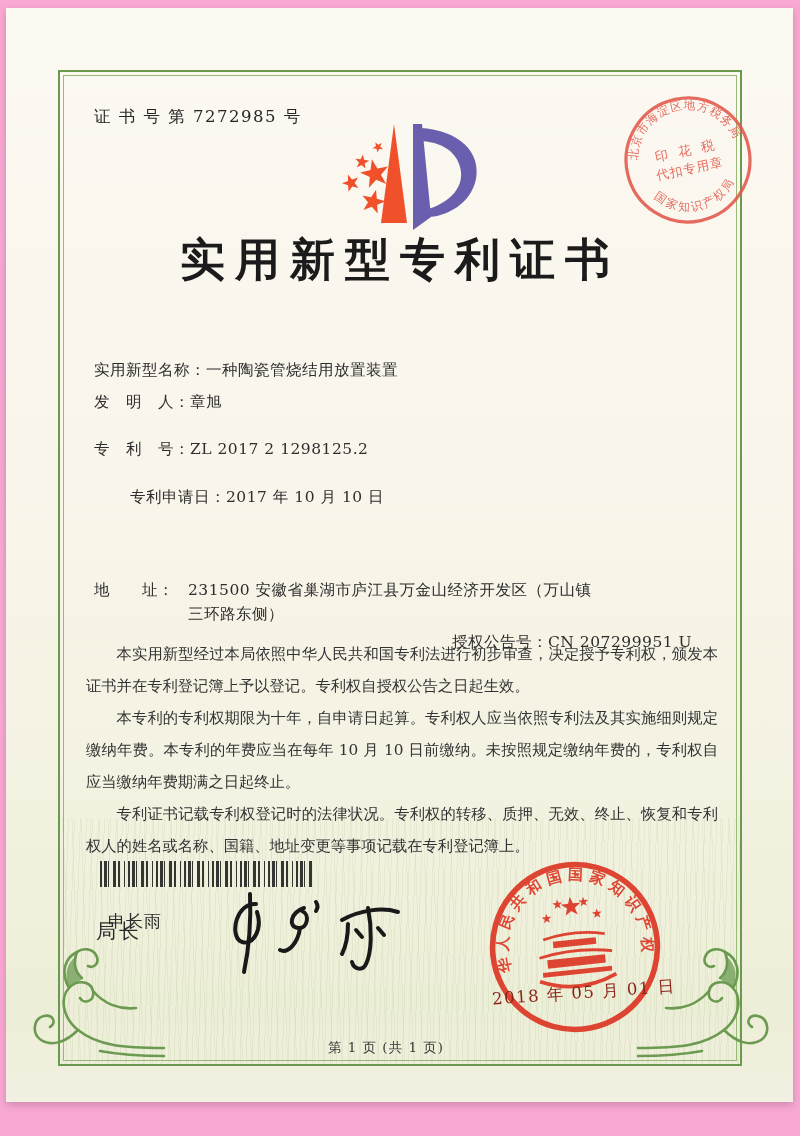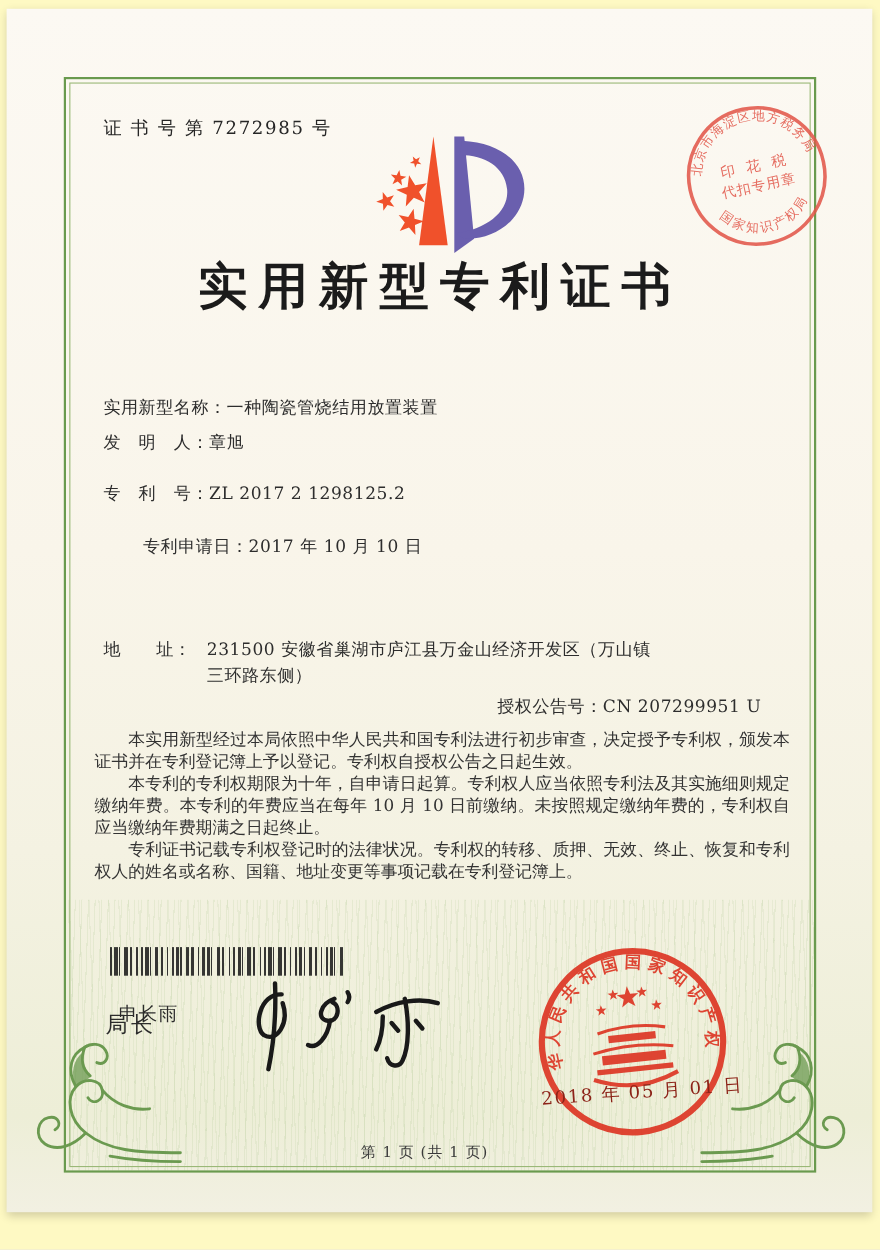--- a/index.html
+++ b/index.html
@@ -1,36 +1,36 @@
 <!DOCTYPE html>
 <html><head>
 <meta charset="utf-8">
 <style>
   * { margin:0; padding:0; box-sizing:border-box; }
   body { background:#e7e5e0; font-family:"DejaVu Serif","Liberation Serif",serif; }
-  .page { position:relative; width:800px; height:1136px; background:#fef9c3; overflow:hidden; }
+  .page { position:relative; width:800px; height:1136px; background:#f9a8d4; overflow:hidden; }
   .paper {
     position:absolute; left:6px; top:8px; width:787px; height:1094px;
     background:linear-gradient(180deg,#fcf9f3 0%,#f9f5ea 45%,#f4f2e2 70%,#edeed7 92%,#f2f0e2 100%);
     box-shadow:0 3px 8px rgba(0,0,0,.18);
   }
   .guilloche {
     position:absolute; left:62px; top:818px; width:678px; height:246px; z-index:1; opacity:.5;
     background:
       repeating-linear-gradient(92deg, rgba(142,180,112,.28) 0 1px, transparent 1px 6px),
       repeating-linear-gradient(88deg, rgba(142,180,112,.22) 0 1px, transparent 1px 9px);
   }
   .frame { position:absolute; left:58px; top:70px; width:684px; height:996px; border:2px solid #699a4e; z-index:2; }
   .frame::after { content:""; position:absolute; inset:3px; border:1px solid #9ab877; }
   .abs { position:absolute; z-index:5; }
   .cert-no { left:94px; top:106px; font-size:16.5px; letter-spacing:1.5px; color:#262626; }
   .title { left:100px; top:230px; width:600px; text-align:center; font-size:45px; font-weight:700; letter-spacing:10px; color:#1b1b1b; }
   .field { font-size:15.5px; color:#2d2d2d; letter-spacing:.5px; white-space:nowrap; }
   .flabel { display:inline-block; min-width:94px; }
-  .body-text { left:86px; top:662px; width:632px; font-size:15.3px; line-height:20px; color:#333; text-align:justify; z-index:5; }
+  .body-text { left:86px; top:638px; width:632px; font-size:15.3px; line-height:32px; color:#333; text-align:justify; z-index:5; }
   .body-text p { text-indent:2em; margin:0; }
   .barcode {
     left:100px; top:861px; width:212px; height:26px; opacity:.88; z-index:5;
     background:repeating-linear-gradient(90deg,
       #1c1c1c 0 2px, transparent 2px 4px, #1c1c1c 4px 7px, transparent 7px 8px,
       #1c1c1c 8px 9px, transparent 9px 13px, #1c1c1c 13px 16px, transparent 16px 18px,
       #1c1c1c 18px 20px, transparent 20px 24px, #1c1c1c 24px 25px, transparent 25px 28px);
   }
   .sig-title { left:96px; top:918px; font-size:20px; color:#2b2b2b; letter-spacing:3px; }
   .sig-name  { left:96px; top:910px; font-size:17px; color:#2b2b2b; letter-spacing:1px;margin-left:12px; }

